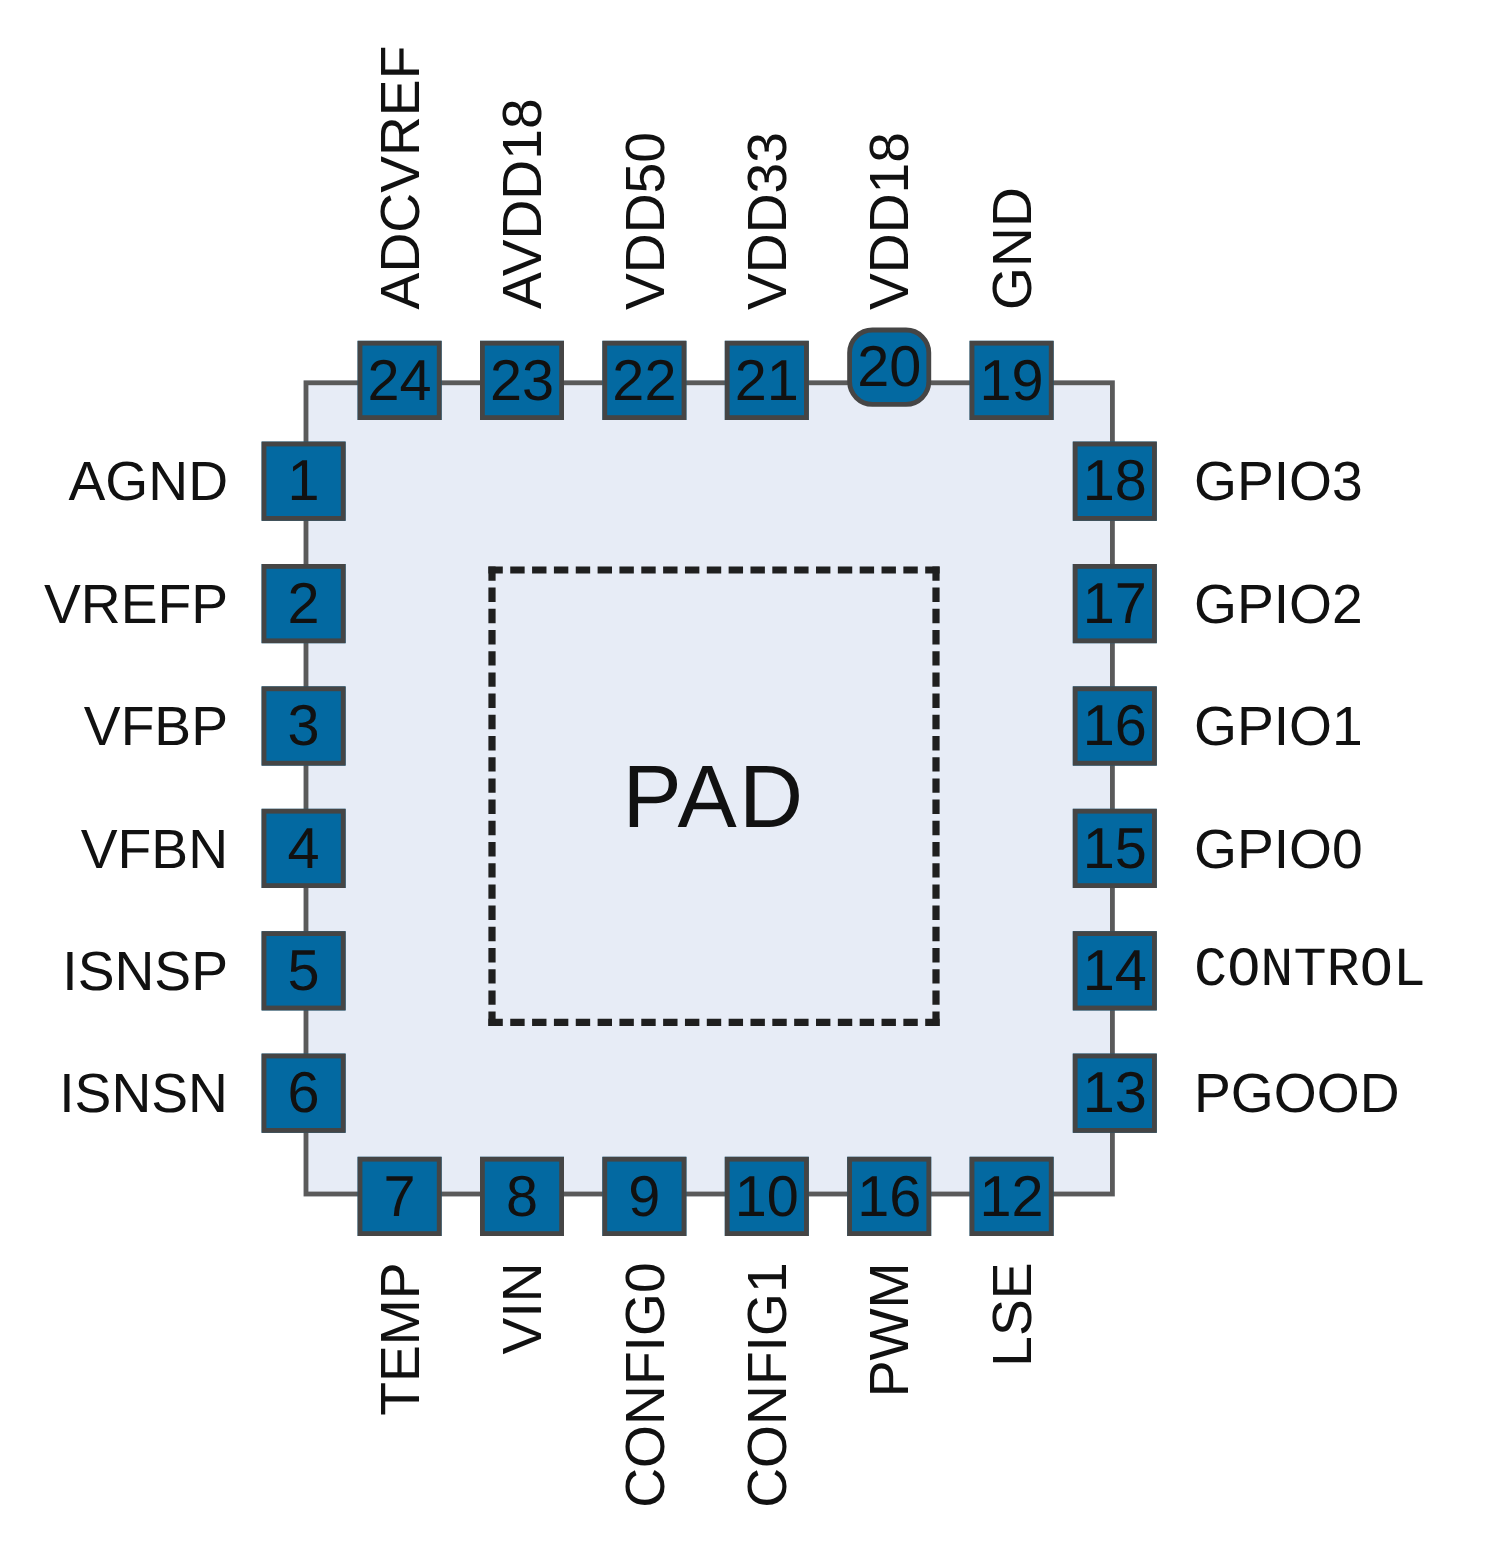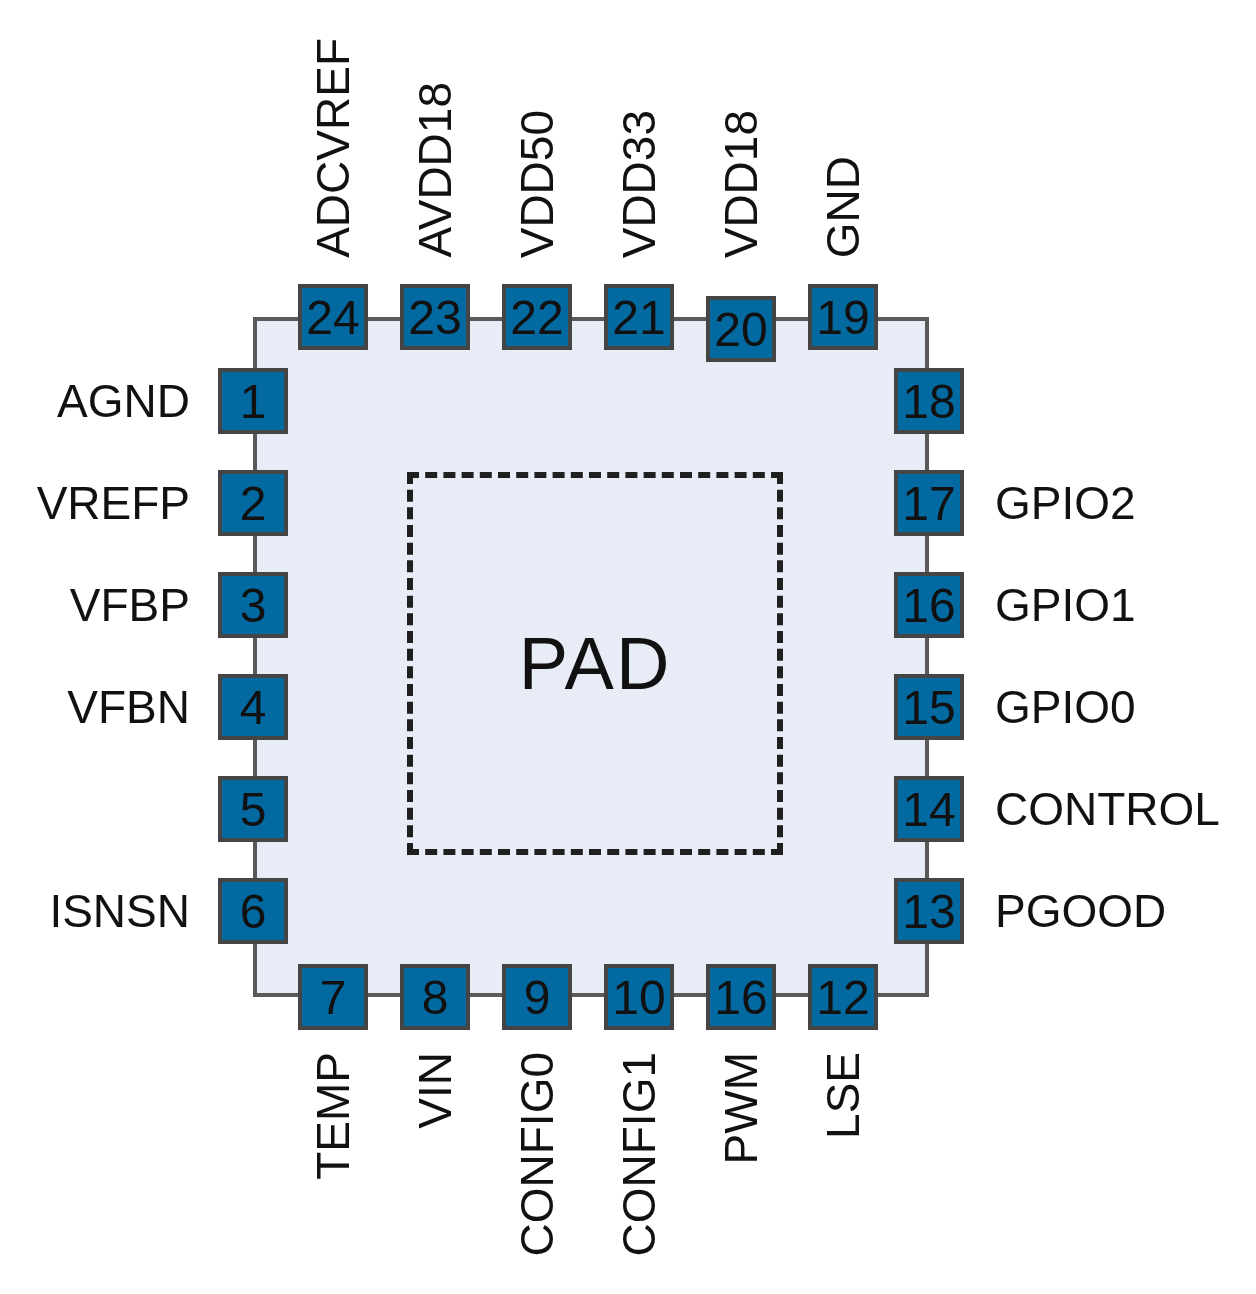--- a/index.html
+++ b/index.html
@@ -80,21 +80,21 @@
     </div>
   <div class="pin-box" style="left:400px; top:284px;">
       <span>23</span>
     </div>
   <div class="pin-box" style="left:502px; top:284px;">
       <span>22</span>
     </div>
   <div class="pin-box" style="left:604px; top:284px;">
       <span>21</span>
     </div>
-  <div class="pin-box" style="left:706px; top:296px;">
+  <div class="pin-box" style="left:706px; top:273px;border-radius:21px;">
       <span>20</span>
     </div>
   <div class="pin-box" style="left:808px; top:284px;">
       <span>19</span>
     </div>
 
   <div class="side-label v-label" style="left:308px; bottom:1036px;">ADCVREF</div>
   <div class="side-label v-label" style="left:410px; bottom:1036px;">AVDD18</div>
   <div class="side-label v-label" style="left:512px; bottom:1036px;">VDD50</div>
   <div class="side-label v-label" style="left:614px; bottom:1036px;">VDD33</div>
@@ -117,20 +117,21 @@
       <span>5</span>
     </div>
   <div class="pin-box" style="left:218px; top:878px;">
       <span>6</span>
     </div>
 
   <div class="side-label h-label-left" style="top:478px;">VREFP</div>
   <div class="side-label h-label-left" style="top:376px;">AGND</div>
   <div class="side-label h-label-left" style="top:580px;text-align:center;">VFBP</div>
   <div class="side-label h-label-left" style="top:682px;">VFBN</div>
+  <div class="side-label h-label-left" style="top:784px;">ISNSP</div>
   <div class="side-label h-label-left" style="top:886px;">ISNSN</div>
 
   <div class="pin-box" style="left:894px; top:368px;">
       <span>18</span>
     </div>
   <div class="pin-box" style="left:894px; top:470px;">
       <span>17</span>
     </div>
   <div class="pin-box" style="left:894px; top:572px;">
       <span>16</span>
@@ -138,24 +139,25 @@
   <div class="pin-box" style="left:894px; top:674px;">
       <span>15</span>
     </div>
   <div class="pin-box" style="left:894px; top:776px;">
       <span>14</span>
     </div>
   <div class="pin-box" style="left:894px; top:878px;">
       <span>13</span>
     </div>
 
+  <div class="side-label h-label-right" style="top:376px;">GPIO3</div>
   <div class="side-label h-label-right" style="top:478px;">GPIO2</div>
   <div class="side-label h-label-right" style="top:580px;">GPIO1</div>
   <div class="side-label h-label-right" style="top:682px;">GPIO0</div>
-  <div class="side-label h-label-right" style="top:784px;">CONTROL</div>
+  <div class="side-label h-label-right" style="top:784px;font-family:Liberation Mono, monospace;">CONTROL</div>
   <div class="side-label h-label-right" style="top:886px;">PGOOD</div>
 
   <div class="pin-box" style="left:298px; top:964px;">
       <span>7</span>
     </div>
   <div class="pin-box" style="left:400px; top:964px;">
       <span>8</span>
     </div>
   <div class="pin-box" style="left:502px; top:964px;">
       <span>9</span>

